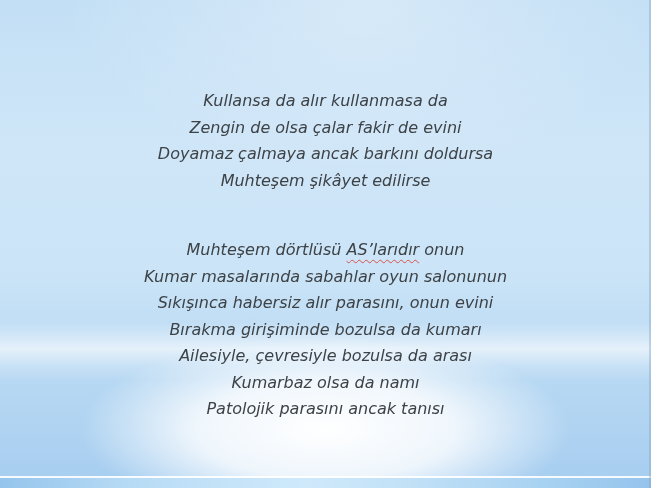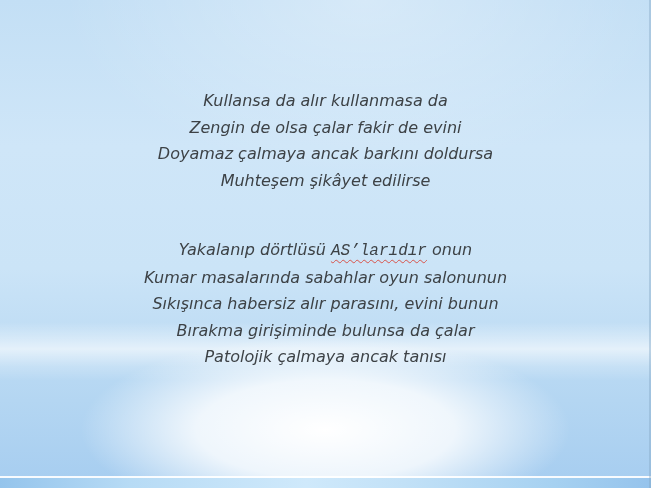--- a/index.html
+++ b/index.html
@@ -65,21 +65,20 @@
   }
   .line {
     white-space: nowrap;
   }
   .misspelled {
     text-decoration: underline;
     text-decoration-style: wavy;
     text-decoration-color: #d9534a;
     text-decoration-thickness: 1px;
     text-underline-offset: 4px;
-    font-family: Liberation Mono, monospace;
   }
   .bottom-divider {
     position: absolute;
     left: 0;
     top: 476px;
     width: 651px;
     height: 2px;
     background: rgba(255,255,255,0.92);
   }
   .bottom-band {
@@ -107,25 +106,27 @@
     <div>
       <div class="line">Kullansa da alır kullanmasa da</div>
       <div class="line">Zengin de olsa çalar fakir de evini</div>
       <div class="line">Doyamaz çalmaya ancak barkını doldursa</div>
       <div class="line">Muhteşem şikâyet edilirse</div>
     </div>
 
     <div class="stanza-gap"></div>
 
     <div>
-      <div class="line"><span>Yakalanıp dörtlüsü </span><span class="misspelled">AS’larıdır</span><span> onun</span></div>
+      <div class="line"><span>Muhteşem dörtlüsü </span><span class="misspelled">AS’larıdır</span><span> onun</span></div>
       <div class="line">Kumar masalarında sabahlar oyun salonunun</div>
-      <div class="line">Sıkışınca habersiz alır parasını, evini bunun</div>
-      <div class="line">Bırakma girişiminde bulunsa da çalar</div>
-      <div class="line">Patolojik çalmaya ancak tanısı</div>
+      <div class="line">Sıkışınca habersiz alır parasını, onun evini</div>
+      <div class="line">Bırakma girişiminde bozulsa da kumarı</div>
+      <div class="line">Ailesiyle, çevresiyle bozulsa da arası</div>
+      <div class="line">Kumarbaz olsa da namı</div>
+      <div class="line">Patolojik parasını ancak tanısı</div>
     </div>
 
   </div>
 
   <div class="bottom-divider"></div>
   <div class="bottom-band"></div>
   <div class="right-edge"></div>
 
 </div>
 

